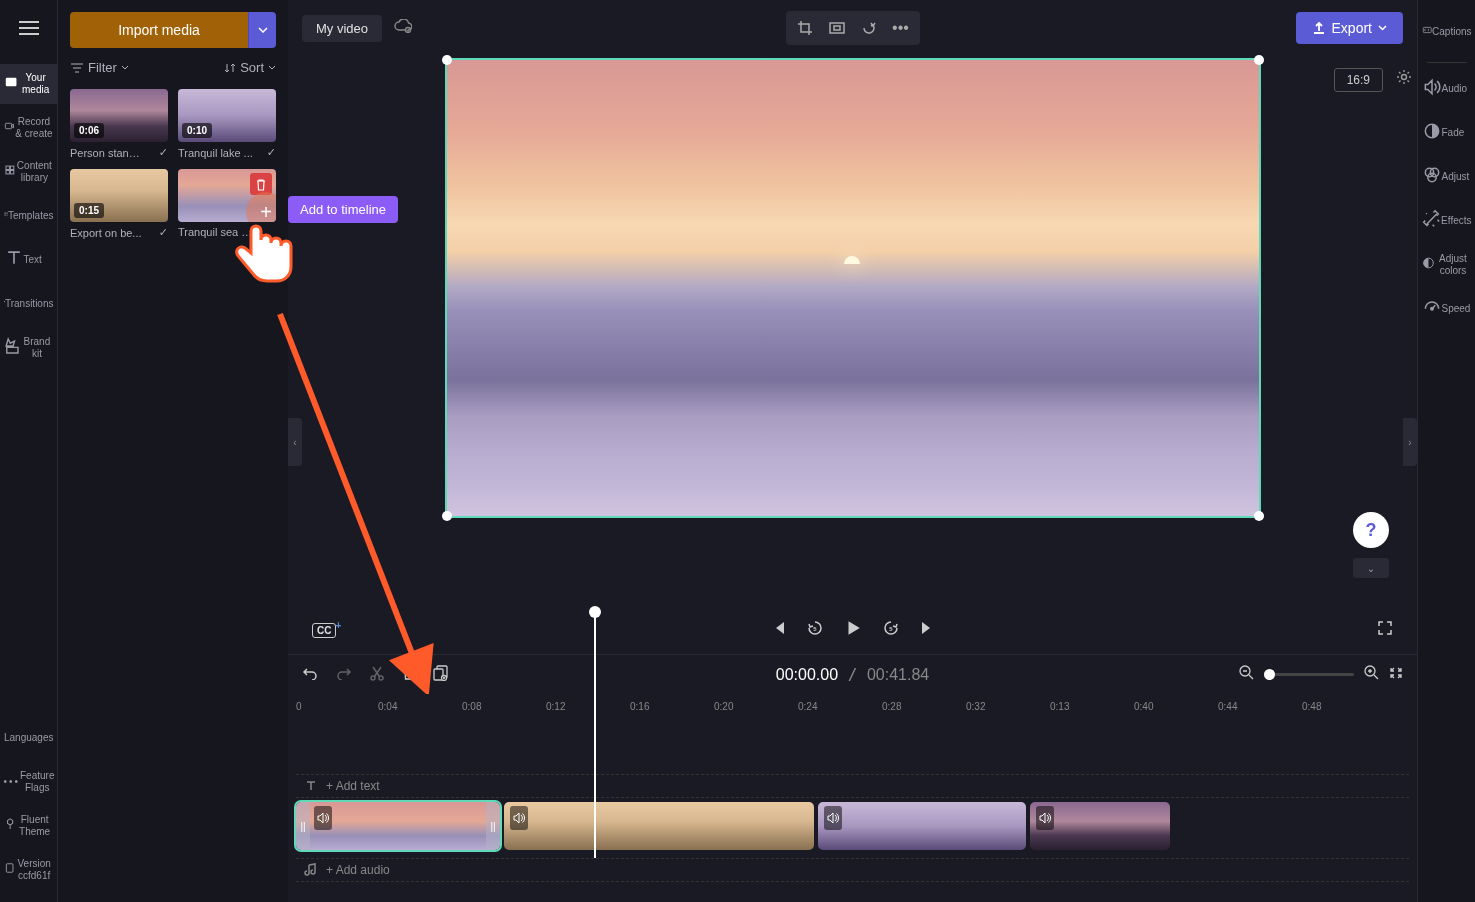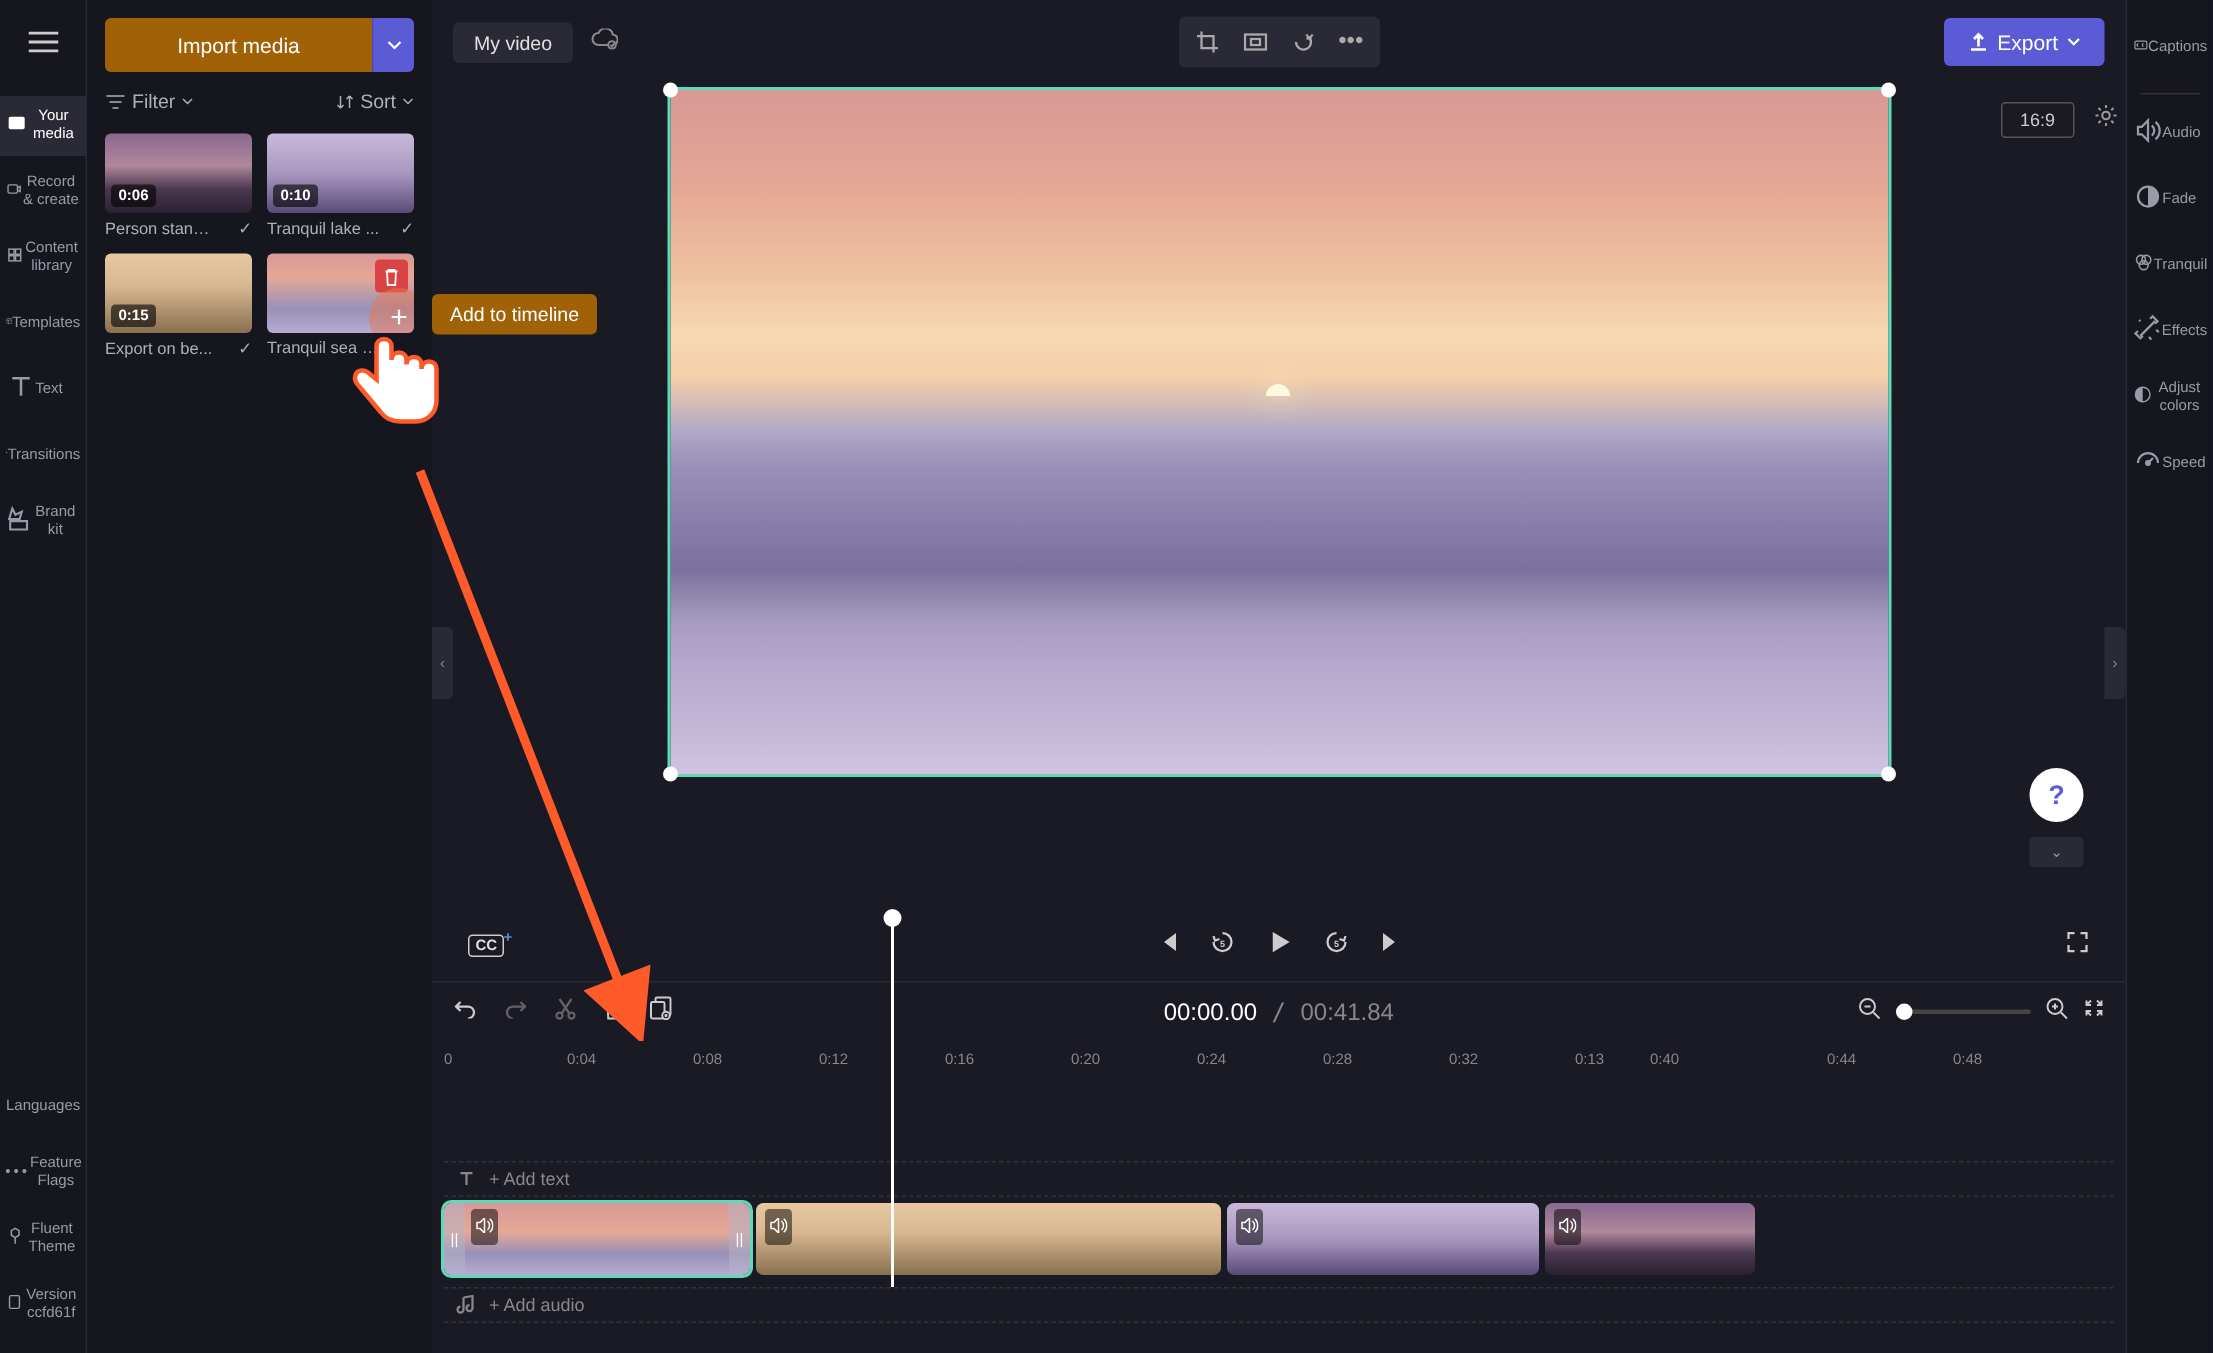--- a/index.html
+++ b/index.html
@@ -63,21 +63,21 @@
 .tracks { padding: 16px 8px; }
 .track-row { height: 24px; margin-bottom: 4px; border-top: 1px dashed #333; border-bottom: 1px dashed #333; display: flex; align-items: center; font-size: 12px; color: #888; padding-left: 8px; gap: 8px; }
 .clip-row { height: 52px; display: flex; gap: 4px; margin-bottom: 4px; padding-left: 0; }
 .clip { height: 48px; border-radius: 5px; position: relative; overflow: hidden; }
 .clip.sel { outline: 2px solid #5fd9b8; }
 .clip-grip { position: absolute; top: 0; width: 14px; height: 100%; background: rgba(180,180,200,0.5); display: flex; align-items: center; justify-content: center; color: #fff; font-size: 10px; }
 .clip-grip.l { left: 0; border-radius: 5px 0 0 5px; }
 .clip-grip.r { right: 0; border-radius: 0 5px 5px 0; }
 .clip-vol { position: absolute; left: 18px; top: 4px; background: rgba(0,0,0,0.5); padding: 3px; border-radius: 3px; color: #fff; }
 .right-rail { width: 58px; background: #16161e; border-left: 1px solid #2a2a36; display: flex; flex-direction: column; align-items: center; padding-top: 12px; }
-.tooltip { position: absolute; left: 288px; top: 196px; background: #a16207; color: #fff; padding: 6px 12px; font-size: 13px; border-radius: 4px; z-index: 20; }
+.tooltip { position: absolute; left: 288px; top: 196px; background: #8b5cf6; color: #fff; padding: 6px 12px; font-size: 13px; border-radius: 4px; z-index: 20; }
 .arrow-overlay { position: absolute; left: 260px; top: 214px; z-index: 19; pointer-events: none; }
 .cursor-hand { position: absolute; left: 228px; top: 216px; z-index: 21; }
 .collapse-tab { position: absolute; left: 288px; top: 418px; width: 14px; height: 48px; background: #2a2a36; border-radius: 0 4px 4px 0; display:flex;align-items:center;justify-content:center;color:#888;font-size:10px; }
 .collapse-tab.rt { left: auto; right: 58px; }
 </style>
 </head>
 <body>
 
 <div class="left-rail">
   <div class="hamburger">
@@ -368,21 +368,21 @@
     <span class="ruler-lbl" style="left:8px">0</span>
     <span class="ruler-lbl" style="left:90px">0:04</span>
     <span class="ruler-lbl" style="left:174px">0:08</span>
     <span class="ruler-lbl" style="left:258px">0:12</span>
     <span class="ruler-lbl" style="left:342px">0:16</span>
     <span class="ruler-lbl" style="left:426px">0:20</span>
     <span class="ruler-lbl" style="left:510px">0:24</span>
     <span class="ruler-lbl" style="left:594px">0:28</span>
     <span class="ruler-lbl" style="left:678px">0:32</span>
     <span class="ruler-lbl" style="left:762px">0:13</span>
-    <span class="ruler-lbl" style="left:812px">0:40</span>
+    <span class="ruler-lbl" style="left:846px">0:40</span>
     <span class="ruler-lbl" style="left:930px">0:44</span>
     <span class="ruler-lbl" style="left:1014px">0:48</span>
   </div>
 
   <div class="tracks">
     <div style="height:40px"></div>
     <div class="track-row">
       <svg width="14" height="14" viewBox="0 0 14 14" fill="none" stroke="currentColor" stroke-width="1.5">
           <path d="M3 3h8M7 3v8"></path>
         </svg>
@@ -444,21 +444,21 @@
         <path d="M12 4a8 8 0 010 16z"></path>
       </svg>
     <span>Fade</span>
   </div>
   <div class="rail-item">
     <svg viewBox="0 0 24 24" fill="none" stroke="currentColor" stroke-width="1.8">
         <circle cx="9" cy="9" r="5"></circle>
         <circle cx="15" cy="9" r="5"></circle>
         <circle cx="12" cy="15" r="5"></circle>
       </svg>
-    <span>Tranquil</span>
+    <span>Adjust</span>
   </div>
   <div class="rail-item">
     <svg viewBox="0 0 24 24" fill="none" stroke="currentColor" stroke-width="1.8">
         <path d="M6 18L18 6M14 4l2-2 4 4-2 2M4 14l-2 2 4 4 2-2M19 13l2 2M13 19l2 2M5 5l1 1"></path>
       </svg>
     <span>Effects</span>
   </div>
   <div class="rail-item">
     <svg viewBox="0 0 24 24" fill="currentColor">
         <circle cx="12" cy="12" r="9" fill="none" stroke="currentColor" stroke-width="1.8"></circle>

